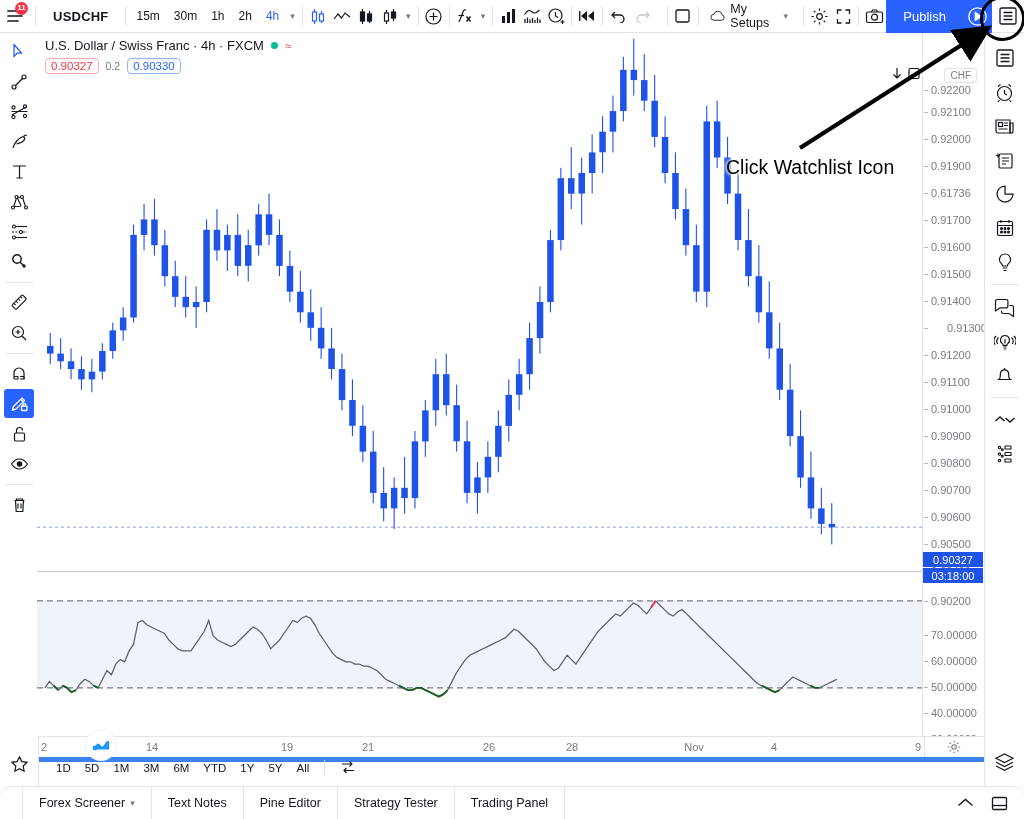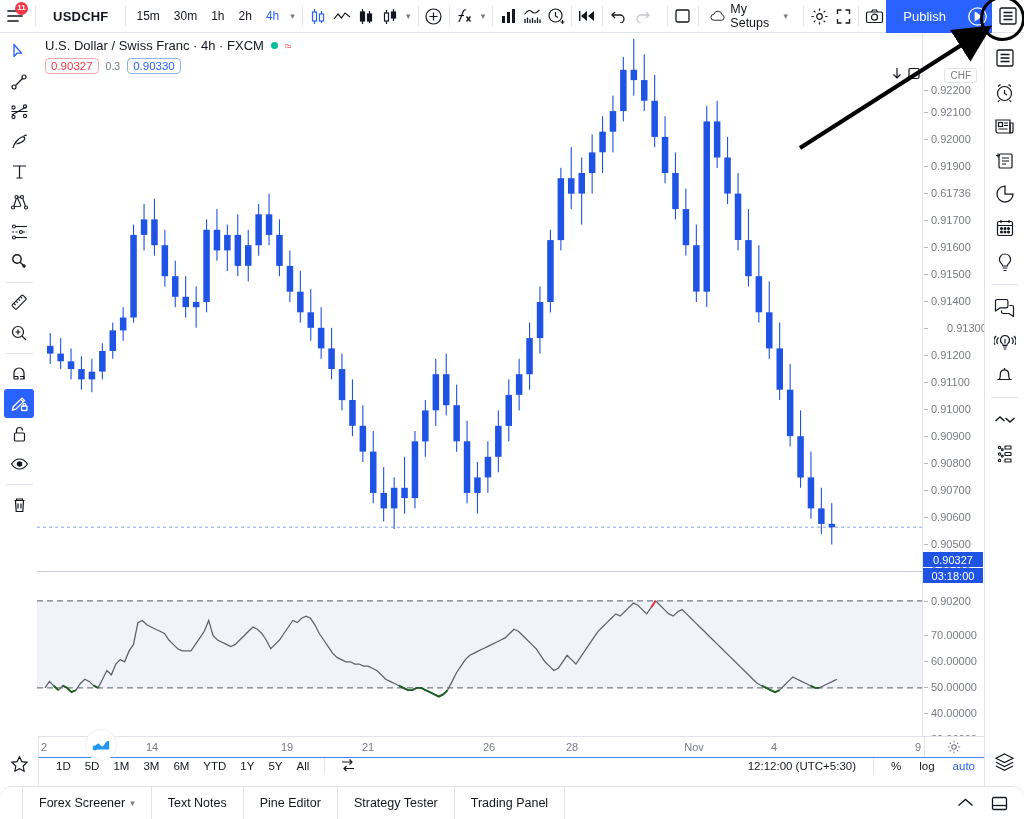--- a/index.html
+++ b/index.html
@@ -106,21 +106,21 @@
     position:absolute; left:39px; top:736px; width:985px; height:21px;
     border-top:1px solid #e0e3eb; background:#fff;
   }
   .ttick { position:absolute; top:4px; font-size:11px; color:#787b86; transform:translateX(-50%); }
   .tsep { position:absolute; left:885px; top:0; width:1px; height:21px; background:#e0e3eb;}
   .gearbtn { position:absolute; left:908px; top:3px; color:#787b86; cursor:pointer;}
 
   
   .bottombar {
     position:absolute; left:39px; top:757px; width:945px; height:17px;
-    border-top:1px solid #3b82f6; background:#fff;
+    border-top:5px solid #3b82f6; background:#fff;
     display:flex; align-items:center;
   }
   .rg { font-size:11.5px; color:#131722; padding:0 7px; cursor:pointer; }
   .bsep { width:1px; height:16px; background:#e0e3eb; margin:0 8px; }
   .bsp { flex:1; }
   .bright { font-size:11.5px; color:#131722; display:flex; align-items:center; }
   .bright .o { padding:0 9px; cursor:pointer; }
   .bright .o.blue { color:#2962ff; }
 
   
@@ -431,21 +431,21 @@
   <div class="chartarea">
 
     <div class="legend">
       <div class="legtitle">
         <span>U.S. Dollar / Swiss Franc · 4h · FXCM</span>
         <span class="legdot"></span>
         <span class="legwave">≈</span>
       </div>
       <div class="legvals">
         <span class="pill red">0.90327</span>
-        <span class="legsm">0.3</span>
+        <span class="legsm">0.2</span>
         <span class="pill blue">0.90330</span>
       </div>
     </div>
 
     <div class="pane-main">
       <svg width="885" height="538" viewBox="0 0 885 538">
         <g id="candles">
             <rect x="12.7" y="300.0" width="1.1" height="31.0" fill="#1e53e5"></rect>
             <rect x="10.0" y="312.9" width="6.5" height="7.7" fill="#1e53e5"></rect>
             <rect x="23.1" y="305.1" width="1.1" height="31.0" fill="#1e53e5"></rect>
@@ -710,27 +710,20 @@
     <div class="rg">5Y</div>
     <div class="rg">All</div>
     <div class="bsep"></div>
     <div class="rg">
       <svg width="16" height="15" viewBox="0 0 16 15" fill="none" stroke="#131722" stroke-width="1.15">
         <path d="M2 4h10M9.5 1.5L12 4 9.5 6.5"></path>
           <path d="M14 10.5H4M6.5 8L4 10.5 6.5 13"></path>
       </svg>
     </div>
     <div class="bsp"></div>
-    <div class="bright">
-      <span class="o">12:12:00 (UTC+5:30)</span>
-      <span class="bsep"></span>
-      <span class="o">%</span>
-      <span class="o">log</span>
-      <span class="o blue">auto</span>
-    </div>
   </div>
 
   <div class="rightbar">
     <div class="rt">
       <svg width="22" height="22" viewBox="0 0 22 22" fill="none" stroke="#131722" stroke-width="1.3">
         <rect x="3" y="3" width="16" height="16" rx="1.6"></rect>
           <path d="M6.5 7.5h9M6.5 11h9M6.5 14.5h9" stroke-width="1.5"></path>
       </svg>
     </div>
     <div class="rt">
@@ -858,15 +851,16 @@
   </div>
 
   <svg class="arrowsvg">
     <defs>
       <marker id="ah" markerWidth="9" markerHeight="9" refX="7" refY="4.5" orient="auto">
         <path d="M0 0 L9 4.5 L0 9 z" fill="#000"></path>
       </marker>
     </defs>
     <path d="M800 148 L985 30" stroke="#000" stroke-width="4.2" fill="none" marker-end="url(#ah)"></path>
   </svg>
+  <div class="annot">Click Watchlist Icon</div>
   <div class="hl-circle"></div>
 
 </div>
 
 </body></html>

